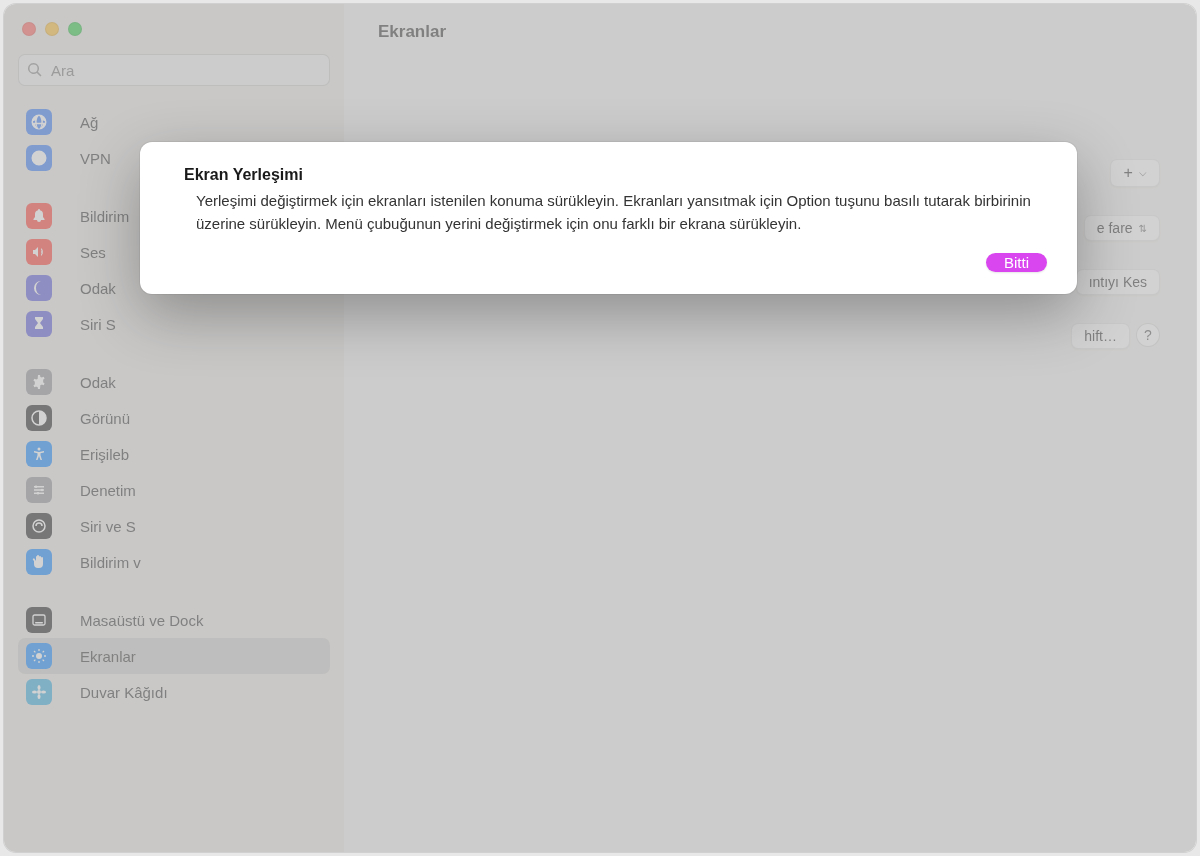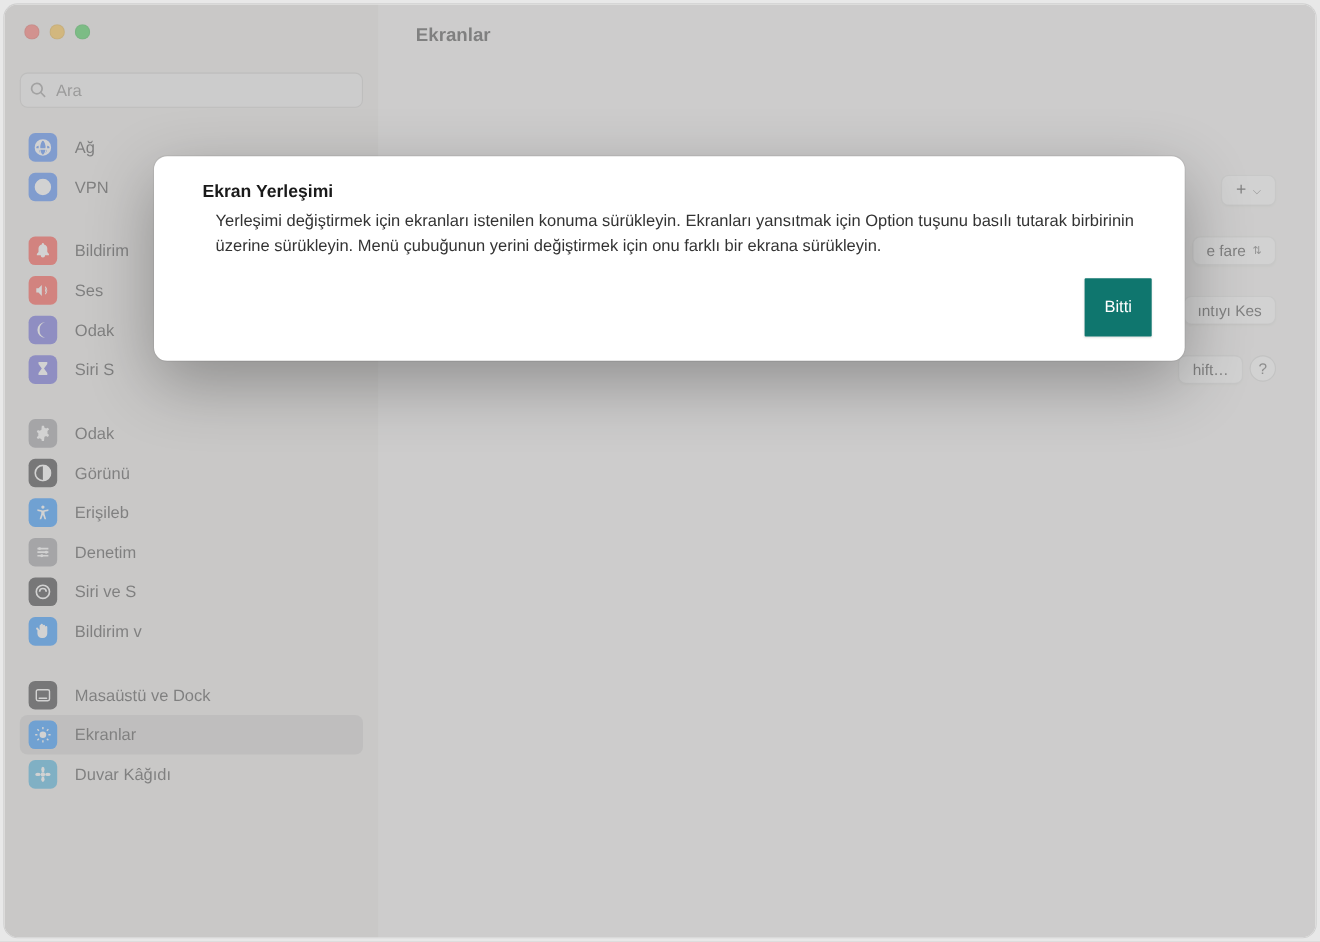--- a/index.html
+++ b/index.html
@@ -7,27 +7,27 @@
 
 .window { position: absolute; top: 4px; left: 4px; right: 4px; bottom: 4px; border-radius: 12px; overflow: hidden; display: flex; background: #f5f5f5; box-shadow: 0 0 0 1px rgba(0,0,0,0.1); }
 
 .sidebar { width: 340px; background: #e8e6e4; display: flex; flex-direction: column; padding-top: 10px; }
 .traffic { display: flex; gap: 9px; padding: 8px 18px 18px; }
 .dot { width: 14px; height: 14px; border-radius: 50%; }
 .dot.red { background: #ff5f57; border: 0.5px solid rgba(0,0,0,0.1); }
 .dot.yellow { background: #febc2e; border: 0.5px solid rgba(0,0,0,0.1); }
 .dot.green { background: #28c840; border: 0.5px solid rgba(0,0,0,0.1); }
 
-.search { margin: 12px 14px 14px; position: relative; }
+.search { margin: 0 14px 14px; position: relative; }
 .search input { width: 100%; height: 32px; border: 1px solid rgba(0,0,0,0.15); border-radius: 7px; padding-left: 32px; font-size: 15px; background: rgba(255,255,255,0.4); color: #888; }
 .search svg { position: absolute; left: 9px; top: 8px; width: 16px; height: 16px; fill: #888; }
 
 .nav-section { padding: 4px 14px; }
 .nav-gap { height: 14px; }
-.nav-item { display: flex; align-items: center; gap: 16px; padding: 5px 8px; border-radius: 7px; cursor: pointer; font-size: 15px; color: #333; }
+.nav-item { display: flex; align-items: center; gap: 28px; padding: 5px 8px; border-radius: 7px; cursor: pointer; font-size: 15px; color: #333; }
 .nav-item.selected { background: rgba(0,0,0,0.1); }
 .nav-icon { width: 26px; height: 26px; border-radius: 6px; display: flex; align-items: center; justify-content: center; flex-shrink: 0; }
 .nav-icon svg { width: 16px; height: 16px; fill: white; }
 
 .main { flex: 1; background: #f2f1ef; display: flex; flex-direction: column; }
 .titlebar { height: 55px; display: flex; align-items: center; padding: 0 34px; }
 .titlebar h1 { font-size: 17px; font-weight: 700; color: #333; }
 
 .content-area { flex: 1; position: relative; padding: 30px; }
 .bg-toolbar { display: flex; justify-content: flex-end; padding: 70px 6px 0 0; }
@@ -49,21 +49,21 @@
 .display-box.d1 { left: 207px; top: 120px; width: 197px; height: 135px; }
 .display-box.d2 { left: 412px; top: 96px; width: 246px; height: 163px; }
 .menubar-strip { position: absolute; top: 0; left: 0; right: 0; height: 10px; background: rgba(233,233,233,0.85); }
 .wallpaper { position: absolute; inset: 0; }
 
 .tooltip { position: absolute; left: 274px; top: 60px; background: #fafafa; border: 1px solid rgba(0,0,0,0.15); border-radius: 6px; padding: 5px 13px; font-size: 15px; color: #333; box-shadow: 0 2px 6px rgba(0,0,0,0.15); }
 .tooltip::after { content: ''; position: absolute; top: 100%; left: 50%; transform: translateX(-50%); width: 0; height: 0; border: 8px solid transparent; border-top-color: #fafafa; }
 .tooltip::before { content: ''; position: absolute; top: 100%; left: 50%; transform: translateX(-50%); width: 0; height: 0; border: 9px solid transparent; border-top-color: rgba(0,0,0,0.15); }
 
 .modal-footer { display: flex; justify-content: flex-end; margin-top: 18px; }
-.done-btn { background: #0f766e; color: white; border: none; border-radius: 1px; padding: 18px 18px; font-size: 15px; font-weight: 500; cursor: pointer; box-shadow: 0 1px 2px rgba(0,0,0,0.1); }
+.done-btn { background: #d946ef; color: white; border: none; border-radius: 11px; padding: 1px 18px; font-size: 15px; font-weight: 500; cursor: pointer; box-shadow: 0 1px 2px rgba(0,0,0,0.1); }
 
 
 .wp-bg { width: 100%; height: 100%; background:
   radial-gradient(ellipse 60% 70% at 30% 100%, #f7a837 0%, #f47b2a 40%, transparent 70%),
   radial-gradient(ellipse 50% 60% at 70% 40%, #ffb84d 0%, #ed7a2e 50%, transparent 75%),
   radial-gradient(ellipse 40% 50% at 85% 85%, #c94f1e 0%, transparent 60%),
   radial-gradient(ellipse 80% 60% at 10% 0%, #7aa8e0 0%, #4a7cc8 40%, transparent 60%),
   linear-gradient(180deg, #5a8dd6 0%, #e0895a 60%, #d86834 100%);
 }
 </style>

